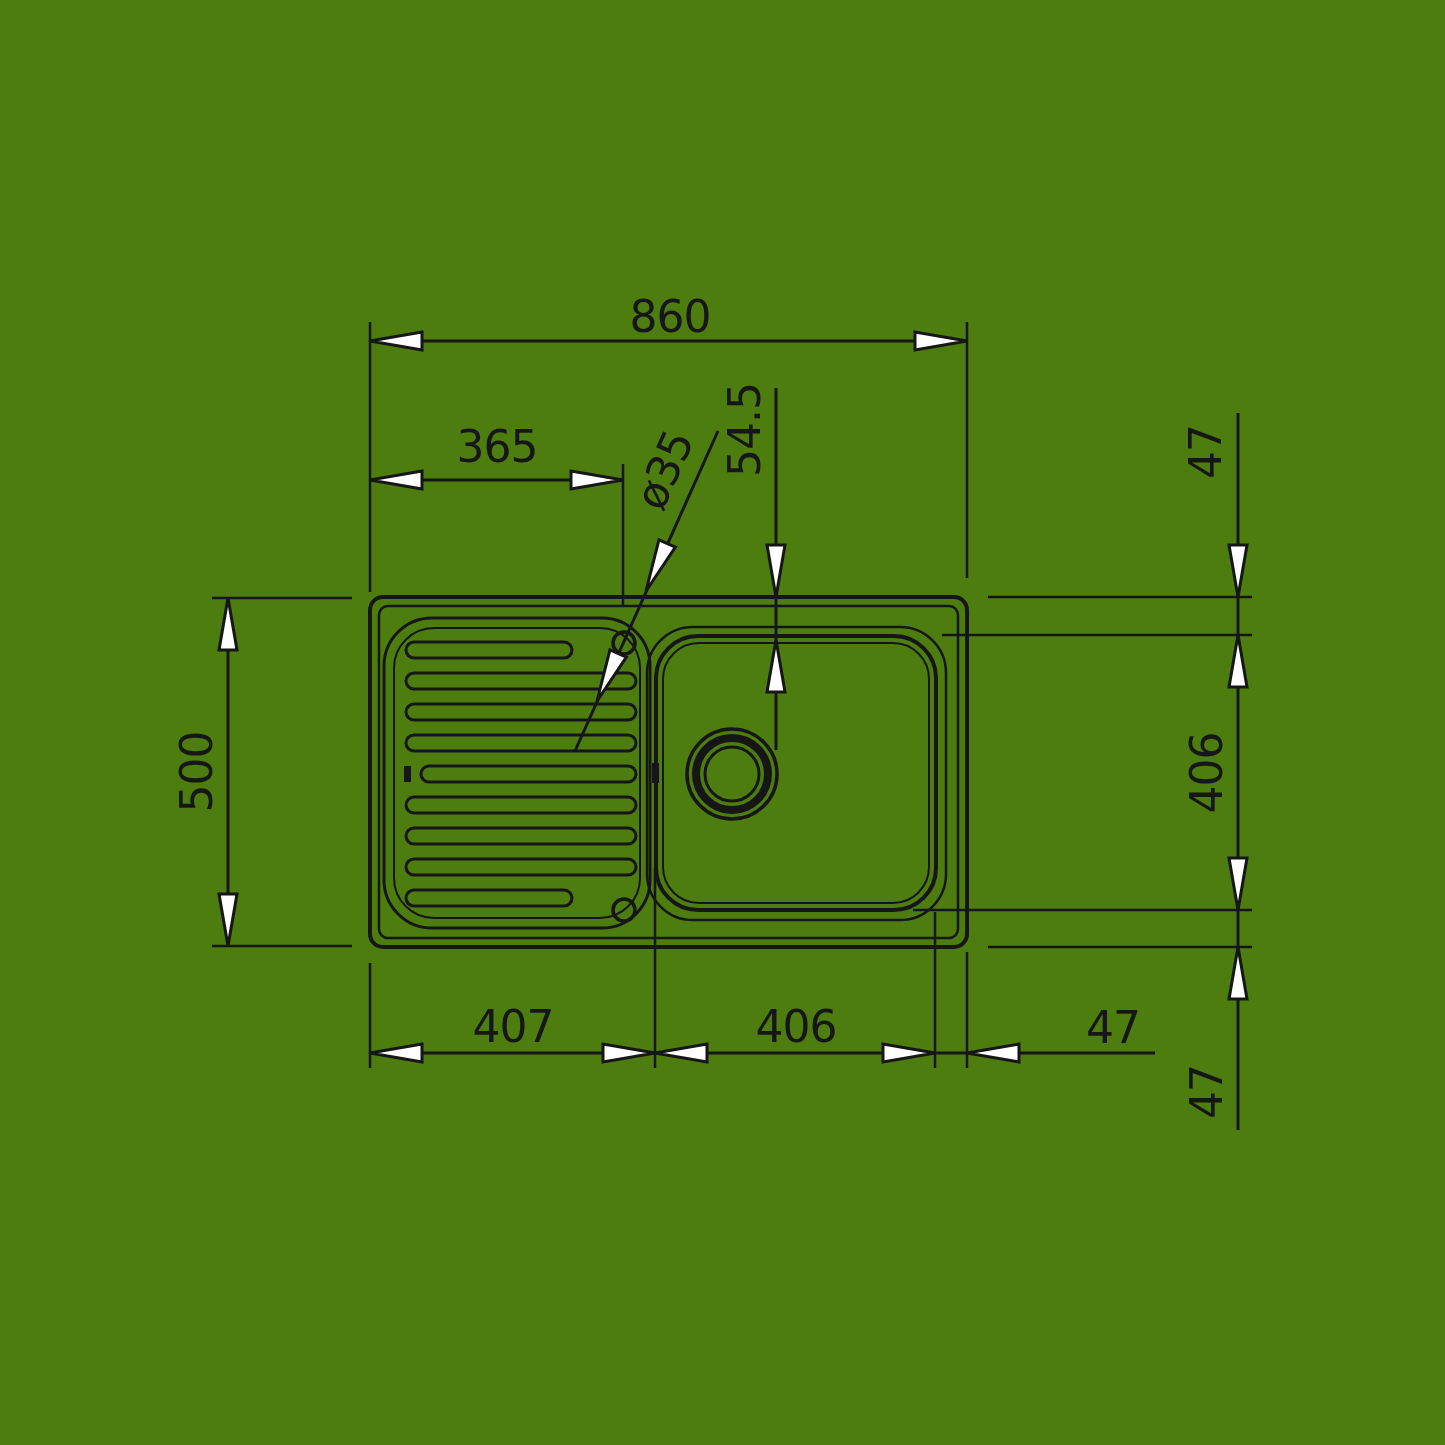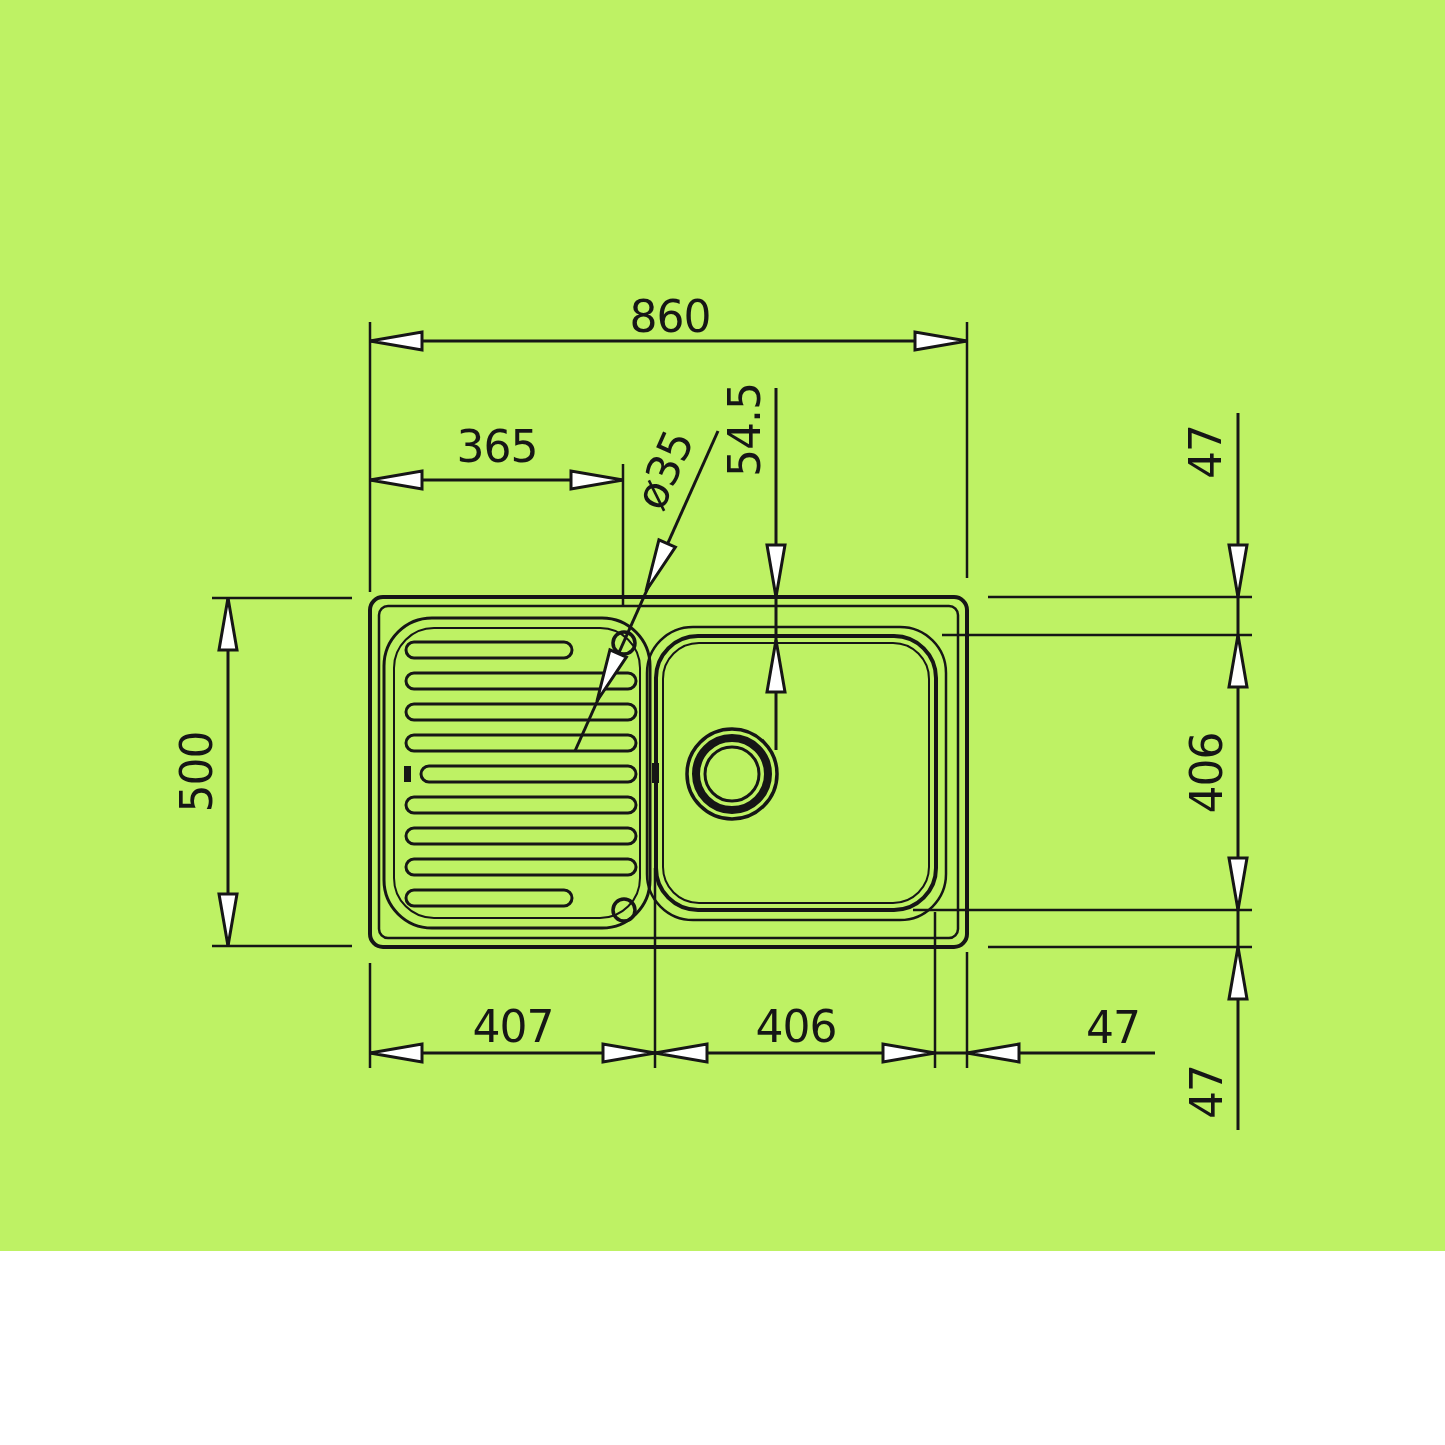--- a/index.html
+++ b/index.html
@@ -1,16 +1,16 @@
 <!DOCTYPE html>
 <html><head>
 <meta charset="utf-8">
 <style>
   html,body{margin:0;padding:0;background:#ffffff;}
-  #canvas{position:relative;width:1445px;height:1251px;background:#bef264;overflow:hidden;}
+  #canvas{position:relative;width:1445px;height:1445px;background:#4d7c0f;overflow:hidden;}
   svg{display:block;}
   svg text{
     font-family:"DejaVu Sans","Liberation Sans",sans-serif;
     font-size:44px;
     letter-spacing:-1px;
     fill:#161616;
   }
   .thick{stroke-width:4;}
   .main{stroke-width:3.5;}
   .mid{stroke-width:3;}

